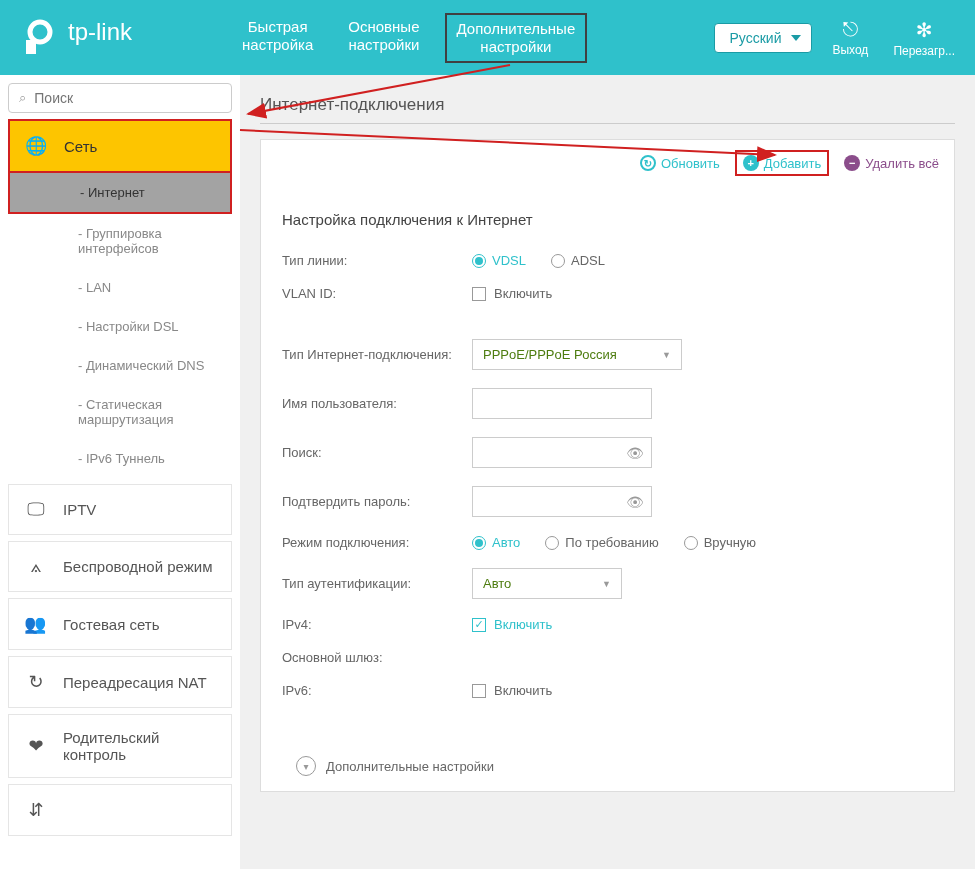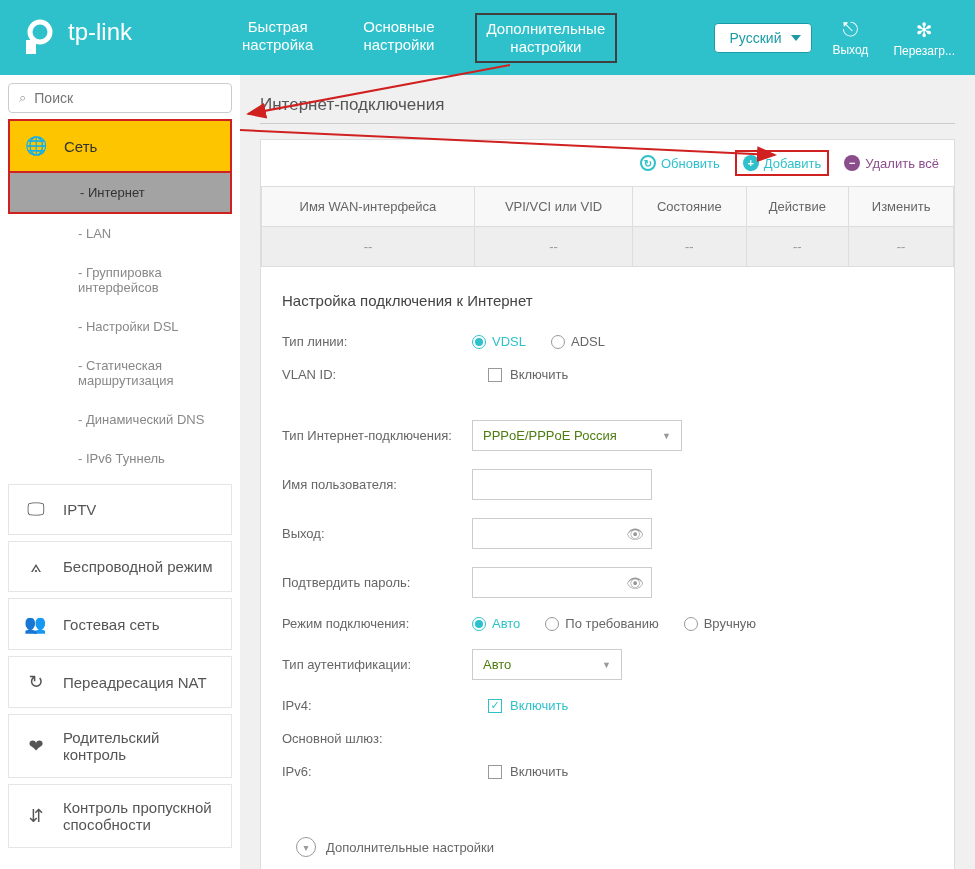--- a/index.html
+++ b/index.html
@@ -1,20 +1,20 @@
 <!DOCTYPE html>
 <html><head>
 <meta charset="utf-8">
 <style>
 * { box-sizing: border-box; margin: 0; padding: 0; }
 body { font-family: Arial, sans-serif; font-size: 13px; background: #f5f5f5; overflow: hidden; width: 975px; height: 869px; position: relative; }
 .header { background: #2fc1cb; height: 75px; display: flex; align-items: center; padding: 0 20px; color: white; position: relative; }
 .logo { display: flex; align-items: flex-start; gap: 8px; font-size: 24px; font-weight: 300; }
 .logo-icon { width: 40px; height: 40px; position: relative; }
-.nav { display: flex; gap: 30px; margin-left: 100px; }
+.nav { display: flex; gap: 15px; margin-left: 100px; }
 .nav-item { text-align: center; font-size: 15px; line-height: 18px; cursor: pointer; padding: 5px 10px; }
 .nav-item.active { border: 2px solid #404040; }
 .lang-select { margin-left: auto; background: white; border: 1px solid #1a9ba5; border-radius: 4px; padding: 6px 30px 6px 15px; color: #1a9ba5; font-size: 14px; position: relative; cursor: pointer; margin-right: 20px; }
 .lang-select::after { content: ''; position: absolute; right: 10px; top: 50%; transform: translateY(-50%); border-left: 5px solid transparent; border-right: 5px solid transparent; border-top: 6px solid #1a9ba5; }
 .header-actions { display: flex; gap: 25px; }
 .header-action { text-align: center; font-size: 12px; cursor: pointer; }
 .header-action-icon { font-size: 20px; margin-bottom: 2px; }
 .layout { display: flex; height: calc(869px - 75px); }
 .sidebar { width: 240px; background: #fff; padding: 8px; display: flex; flex-direction: column; gap: 6px; overflow-y: auto; }
 .search-box { display: flex; align-items: center; border: 1px solid #ccc; border-radius: 4px; padding: 6px 10px; gap: 8px; }
@@ -46,21 +46,21 @@
 .form-section { padding: 25px 21px; }
 .form-heading { font-size: 15px; color: #444; margin-bottom: 25px; }
 .form-row { display: flex; align-items: center; margin-bottom: 18px; font-size: 13px; color: #666; }
 .form-label { width: 190px; }
 .form-control { flex: 1; display: flex; align-items: flex-end; gap: 25px; }
 .radio { display: flex; align-items: center; gap: 6px; cursor: pointer; }
 .radio-circle { width: 14px; height: 14px; border: 1px solid #999; border-radius: 50%; display: inline-flex; align-items: center; justify-content: center; }
 .radio.checked .radio-circle { border-color: #2fc1cb; }
 .radio.checked .radio-circle::after { content: ''; width: 8px; height: 8px; background: #2fc1cb; border-radius: 50%; }
 .radio.checked .radio-label { color: #2fc1cb; }
-.checkbox { display: flex; align-items: center; gap: 8px; cursor: pointer; margin-left: 16px; }
+.checkbox { display: flex; align-items: center; gap: 8px; cursor: pointer; }
 .checkbox-box { width: 14px; height: 14px; border: 1px solid #999; display: inline-flex; align-items: center; justify-content: center; font-size: 11px; }
 .checkbox.checked .checkbox-box { border-color: #2fc1cb; color: #2fc1cb; }
 .checkbox.checked .checkbox-label { color: #2fc1cb; }
 .select { width: 210px; border: 1px solid #ccc; padding: 7px 10px; font-size: 13px; color: #4d7c0f; position: relative; cursor: pointer; background: #fff; }
 .select::after { content: '▼'; position: absolute; right: 10px; top: 50%; transform: translateY(-50%); font-size: 9px; color: #999; }
 .text-input { width: 180px; border: 1px solid #ccc; padding: 7px 10px; font-size: 13px; position: relative; background: #fff; }
 .eye-icon { position: absolute; right: 8px; top: 50%; transform: translateY(-50%); color: #999; cursor: pointer; font-size: 14px; }
 .input-wrap { position: relative; display: inline-block; }
 .expand-row { display: flex; align-items: center; gap: 10px; padding: 15px 35px; color: #666; cursor: pointer; font-size: 13px; }
 .expand-circle { width: 20px; height: 20px; border: 1px solid #999; border-radius: 50%; display: inline-flex; align-items: center; justify-content: center; font-size: 10px; color: #999; }
@@ -106,27 +106,27 @@
     </div>
     <div>
       <div class="menu-item active-parent">
         <span class="menu-icon">🌐</span>
         <span>Сеть</span>
       </div>
       <div class="submenu">
         <div class="submenu-item active">- Интернет</div>
       </div>
       <div class="submenu-rest">
-        <div class="submenu-item">- LAN</div>
         <div class="submenu-item" style="white-space:pre-line">- Группировка
   интерфейсов</div>
+        <div class="submenu-item">- LAN</div>
         <div class="submenu-item">- Настройки DSL</div>
+        <div class="submenu-item">- Динамический DNS</div>
         <div class="submenu-item" style="white-space:pre-line">- Статическая
   маршрутизация</div>
-        <div class="submenu-item">- Динамический DNS</div>
         <div class="submenu-item">- IPv6 Туннель</div>
       </div>
     </div>
     <div class="menu-item">
       <span class="menu-icon">🖵</span>
       <span>IPTV</span>
     </div>
     <div class="menu-item">
       <span class="menu-icon">⟑</span>
       <span>Беспроводной режим</span>
@@ -139,62 +139,40 @@
       <span class="menu-icon">↻</span>
       <span>Переадресация NAT</span>
     </div>
     <div class="menu-item">
       <span class="menu-icon">❤</span>
       <span style="white-space:pre-line">Родительский
 контроль</span>
     </div>
     <div class="menu-item">
       <span class="menu-icon">⇵</span>
-      <span style="white-space:pre-line">Контроль пропускной
-способности</span>
     </div>
   </div>
 
   <div class="content">
     <div class="page-title">Интернет-подключения</div>
     <div class="panel">
       <div class="toolbar">
         <div class="toolbar-btn refresh">
           <span class="circ-icon circ-refresh">↻</span>
           <span>Обновить</span>
         </div>
         <div class="toolbar-btn add">
           <span class="circ-icon circ-plus">+</span>
           <span>Добавить</span>
         </div>
         <div class="toolbar-btn delete">
           <span class="circ-icon circ-minus">−</span>
           <span>Удалить всё</span>
         </div>
       </div>
-      <table class="data">
-        <thead>
-            <tr>
-          <th>Имя WAN-интерфейса</th>
-          <th>VPI/VCI или VID</th>
-          <th>Состояние</th>
-          <th>Действие</th>
-          <th>Изменить</th>
-        </tr>
-          </thead>
-        <tbody>
-            <tr>
-          <td>--</td>
-          <td>--</td>
-          <td>--</td>
-          <td>--</td>
-          <td>--</td>
-        </tr>
-          </tbody>
-      </table>
 
       <div class="form-section">
         <div class="form-heading">Настройка подключения к Интернет</div>
 
         <div class="form-row">
           <div class="form-label">Тип линии:</div>
           <div class="form-control">
             <div class="radio checked">
                 <span class="radio-circle"></span>
                 <span class="radio-label">VDSL</span>
@@ -226,21 +204,21 @@
         </div>
 
         <div class="form-row">
           <div class="form-label">Имя пользователя:</div>
           <div class="form-control">
               <div class="text-input">&nbsp;</div>
             </div>
         </div>
 
         <div class="form-row">
-          <div class="form-label">Выход:</div>
+          <div class="form-label">Поиск:</div>
           <div class="form-control">
               <div class="input-wrap">
                 <div class="text-input">&nbsp;</div>
                 <span class="eye-icon">👁</span>
               </div>
             </div>
         </div>
 
         <div class="form-row">
           <div class="form-label">Подтвердить пароль:</div>

